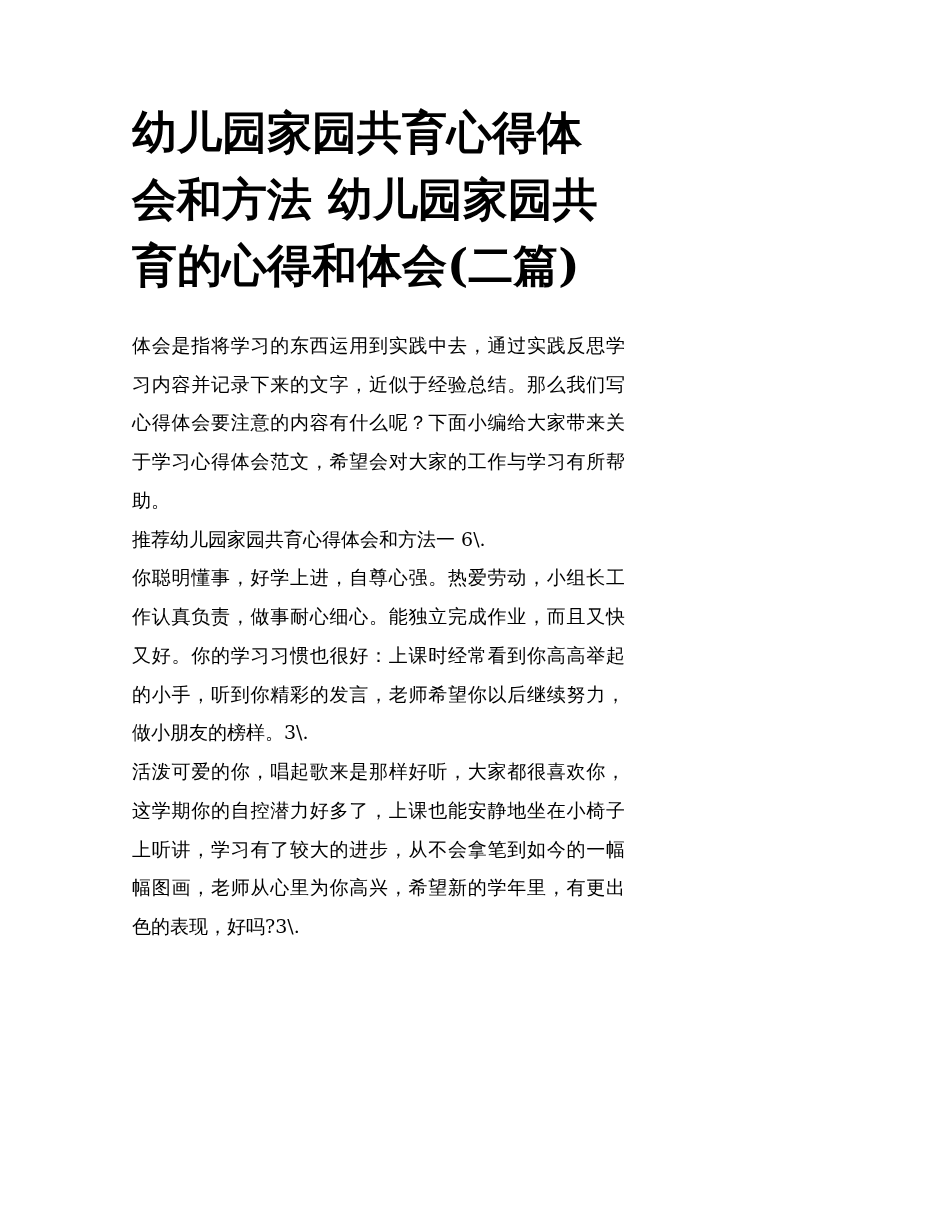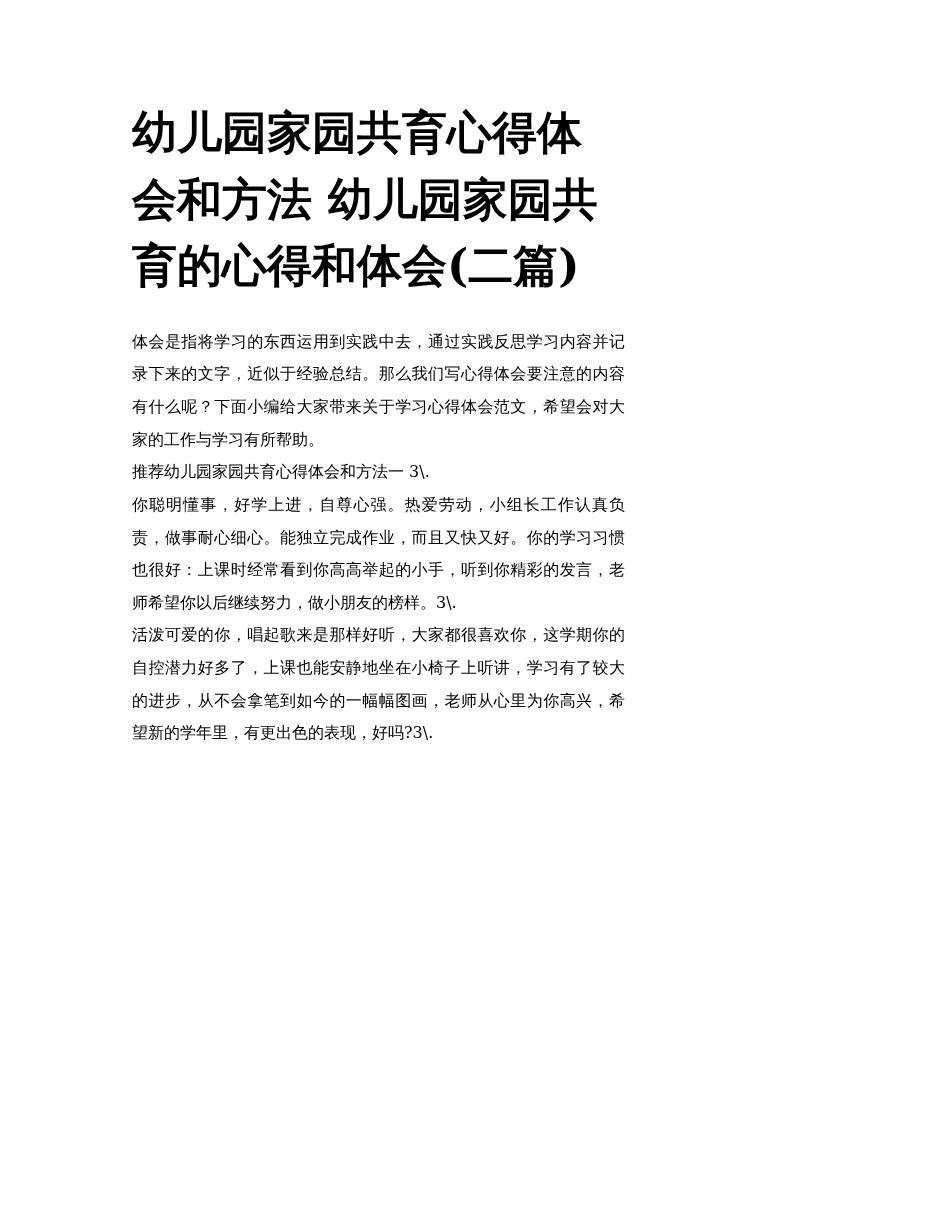--- a/index.html
+++ b/index.html
@@ -25,36 +25,36 @@
   .doc-title {
     font-size: 45px;
     font-weight: 700;
     line-height: 1.48;
     letter-spacing: 0px;
     margin: 0 0 26px 0;
     font-family: "DejaVu Serif", "Liberation Serif", serif;
     word-break: break-all;
   }
   .body-block {
-    font-size: 16px;
+    font-size: 19px;
     line-height: 2.04;
     text-align: justify;
     text-justify: inter-ideograph;
     word-break: break-all;
     margin: 0;
   }
   .para {
     margin: 0;
     text-indent: 0;
   }
 </style>
 </head>
 <body>
 
 <div class="page">
   <h1 class="doc-title">幼儿园家园共育心得体会和方法 幼儿园家园共育的心得和体会(二篇)</h1>
   <div class="body-block">
     <p class="para">体会是指将学习的东西运用到实践中去，通过实践反思学习内容并记录下来的文字，近似于经验总结。那么我们写心得体会要注意的内容有什么呢？下面小编给大家带来关于学习心得体会范文，希望会对大家的工作与学习有所帮助。</p>
-    <p class="para">推荐幼儿园家园共育心得体会和方法一 3\.</p>
+    <p class="para">推荐幼儿园家园共育心得体会和方法一 6\.</p>
     <p class="para">你聪明懂事，好学上进，自尊心强。热爱劳动，小组长工作认真负责，做事耐心细心。能独立完成作业，而且又快又好。你的学习习惯也很好：上课时经常看到你高高举起的小手，听到你精彩的发言，老师希望你以后继续努力，做小朋友的榜样。3\.</p>
     <p class="para">活泼可爱的你，唱起歌来是那样好听，大家都很喜欢你，这学期你的自控潜力好多了，上课也能安静地坐在小椅子上听讲，学习有了较大的进步，从不会拿笔到如今的一幅幅图画，老师从心里为你高兴，希望新的学年里，有更出色的表现，好吗?3\.</p>
   </div>
 </div>
 
 </body></html>

